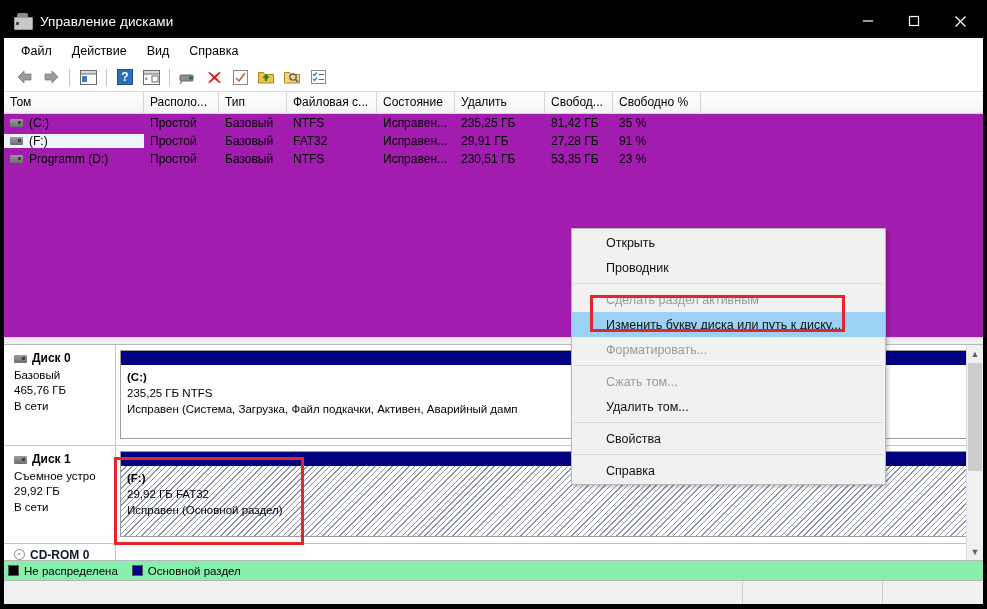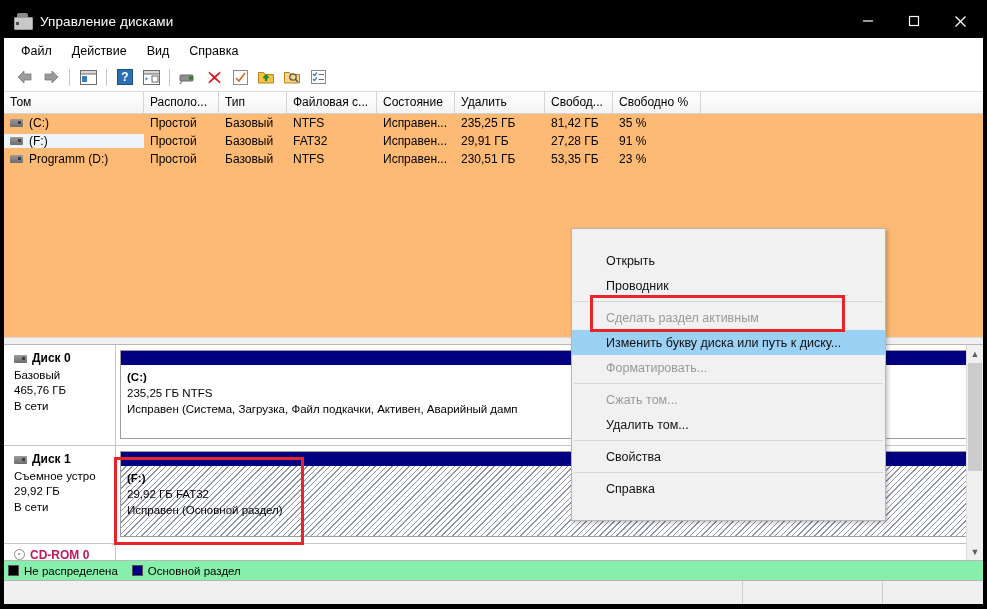--- a/index.html
+++ b/index.html
@@ -111,21 +111,21 @@
   .tb-sep {
     width: 1px; height: 17px;
     background: #c4c4c4;
     margin: 0 5px;
   }
 
   
   .list-pane {
     position: absolute; left: 0; top: 88px;
     width: 979px; height: 245px;
-    background: #fdba74;
+    background: #a21caf;
     overflow: hidden;
   }
   .list-header {
     display: flex;
     height: 21px;
     background: #ffffff;
     border-bottom: 1px solid #d4d4d4;
   }
   .hcell {
     border-right: 1px solid #d4d4d4;
@@ -251,21 +251,21 @@
     overflow: hidden;
   }
   .cdrom-info {
     width: 112px; flex: none;
     padding: 3px 0 0 10px;
     box-sizing: border-box;
     border-right: 1px solid #c6c6c6;
     font-weight: bold;
     font-size: 12px;
     display: flex; align-items: center;
-    color: #be185d;
+    color: #0f172a;
   }
   .cd-icon {
     width: 11px; height: 11px;
     border: 1.5px solid #8a8a8a;
     border-radius: 50%;
     margin-right: 5px;
     box-sizing: border-box;
     position: relative;
     flex: none;
   }
@@ -332,21 +332,21 @@
   .status-seg.s3 { width: 100px; border-right: none; }
 
   
   .ctxmenu {
     position: absolute;
     left: 567px; top: 224px;
     width: 315px;
     background: #f1f1f1;
     border: 1px solid #b6b6b6;
     box-shadow: 2px 2px 4px rgba(0,0,0,.22);
-    padding: 19px 0;
+    padding: 1px 0;
     box-sizing: border-box;
     z-index: 40;
   }
   .ctx-item {
     height: 25px;
     display: flex; align-items: center;
     padding-left: 34px;
     font-size: 12.5px;
     color: #111;
     white-space: nowrap;

